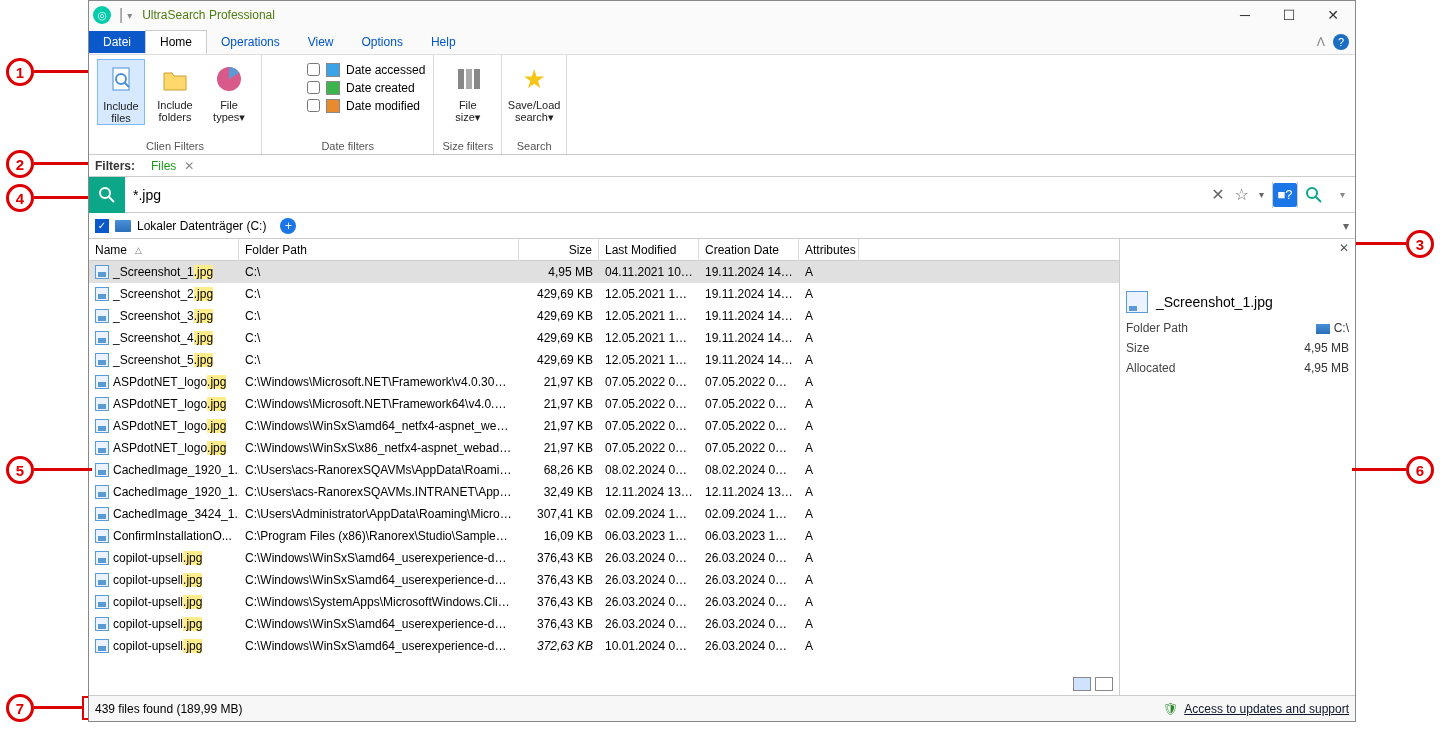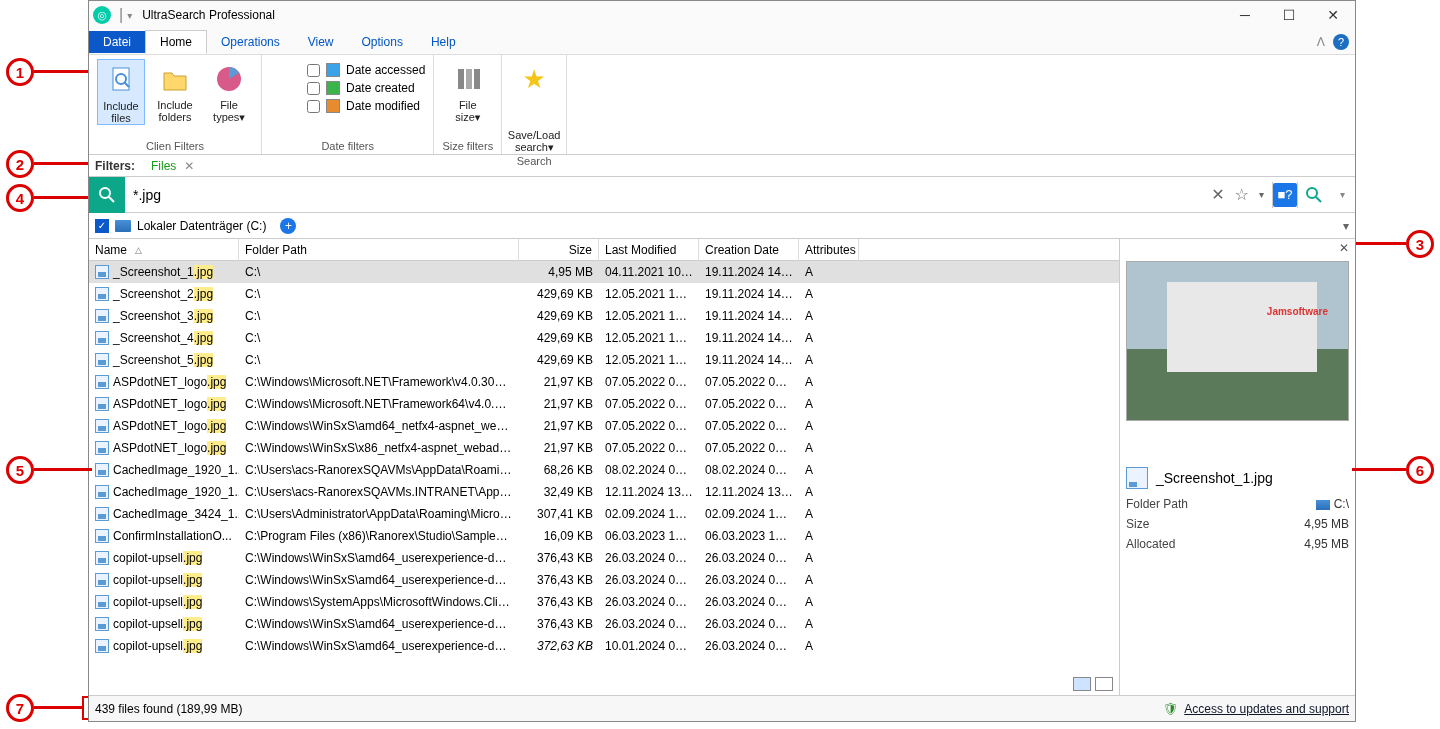--- a/index.html
+++ b/index.html
@@ -8,41 +8,41 @@
 .callout { position:absolute; z-index:100; }
 .callout .circle { width:28px; height:28px; border:3px solid #d00; border-radius:50%; display:flex; align-items:center; justify-content:center; font-weight:bold; color:#d00; background:#fff; font-size:15px; }
 .callout .line { position:absolute; height:3px; background:#d00; top:12px; }
 .region { position:absolute; border:2px solid #d00; }
 
 .win { position:absolute; left:88px; top:0; width:1268px; height:722px; background:#fff; border:1px solid #888; }
 
 .titlebar { height:28px; display:flex; align-items:center; padding:0 4px; background:#fafafa; position:relative; }
 .titlebar .app-icon { width:18px; height:18px; border-radius:50%; background:#0ca; display:flex; align-items:center; justify-content:center; color:#fff; font-size:11px; margin-right:4px; }
 .titlebar .divider { color:#888; margin:0 4px; }
-.titlebar .title { font-size:12px; color:#000000; }
+.titlebar .title { font-size:12px; color:#4d7c0f; }
 .titlebar .win-btns { position:absolute; right:0; top:0; display:flex; }
 .titlebar .win-btns div { width:44px; height:28px; display:flex; align-items:center; justify-content:center; font-size:14px; color:#333; cursor:pointer; }
 
 .menubar { height:26px; display:flex; align-items:center; background:#fafafa; border-bottom:1px solid #ddd; position:relative; }
 .menubar .tab { padding:4px 14px; font-size:12px; color:#0056c7; cursor:pointer; }
 .menubar .tab.active { background:#fff; border:1px solid #ccc; border-bottom:1px solid #fff; color:#000; }
 .menubar .tab.datei { background:#0a58ca; color:#fff; }
 .menubar .right-icons { position:absolute; right:6px; display:flex; gap:8px; align-items:center; }
 .menubar .right-icons .chev { color:#888; font-size:12px; }
 .menubar .right-icons .help { width:16px; height:16px; border-radius:50%; background:#1b6ec2; color:#fff; font-size:11px; display:flex; align-items:center; justify-content:center; }
 
 .ribbon { height:100px; display:flex; background:#fff; border-bottom:1px solid #ccc; }
 .ribbon-group { border-right:1px solid #ddd; padding:4px 8px 2px 8px; display:flex; flex-direction:column; align-items:center; }
 .ribbon-group .items { display:flex; flex:1; gap:6px; align-items:flex-start; }
 .ribbon-group .label { font-size:11px; color:#555; margin-top:2px; }
 .big-btn { display:flex; flex-direction:column; align-items:center; width:48px; cursor:pointer; font-size:11px; color:#222; text-align:center; line-height:12px; padding-top:4px; }
 .big-btn.active { background:#d6e9ff; border:1px solid #7fb9ff; }
 .big-btn .ico { width:32px; height:32px; margin-bottom:4px; display:flex; align-items:center; justify-content:center; font-size:20px; }
 .chk-list { display:flex; flex-direction:column; gap:4px; padding-top:4px; }
-.chk-list label { font-size:12px; display:flex; align-items:flex-end; gap:6px;padding-left:37px; }
+.chk-list label { font-size:12px; display:flex; align-items:flex-start; gap:6px;padding-left:37px; }
 .chk-list .swatch { width:14px; height:14px; border:1px solid #888; }
 
 .filters { height:22px; display:flex; align-items:center; font-size:12px; padding:0 6px; gap:16px; color:#333; border-bottom:1px solid #ccc; }
 .filters .chip { color:#1a9b1a; display:flex; align-items:center; gap:8px; }
 .filters .chip .x { color:#888; }
 
 .searchbar { height:36px; display:flex; align-items:center; border-bottom:1px solid #ccc; }
 .searchbar .mag-btn { width:36px; height:36px; background:#0ca789; display:flex; align-items:center; justify-content:center; color:#fff; }
 .searchbar input { border:none; outline:none; height:34px; font-size:14px; padding:0 8px; }
 .searchbar .q { flex:1; }
@@ -237,21 +237,21 @@
             <span style="white-space:pre-line;">File
 size▾</span>
           </div>
       </div>
       <div class="label">Size filters</div>
     </div>
     <div class="ribbon-group">
       <div class="items">
         <div class="big-btn">
             <div class="ico" style="color:#f5c518;font-size:26px;">★</div>
-            <span style="white-space:pre-line;margin-top:30px;">Save/Load
+            <span style="white-space:pre-line;">Save/Load
 search▾</span>
           </div>
       </div>
       <div class="label">Search</div>
     </div>
   </div>
 
   <div class="filters">
     <span style="font-weight:700;">Filters:</span>
     <span class="chip">
@@ -507,24 +507,20 @@
           </div>
         </div>
       <div class="view-toggles">
         <span class="on"></span>
         <span></span>
       </div>
     </div>
 
     <div class="preview">
       <span class="close">✕</span>
-      <div class="img">
-        <div class="bldg"></div>
-        <div class="logo">Jamsoftware</div>
-      </div>
       <div class="fname">
         <div class="ficon"></div>
         <span>_Screenshot_1.jpg</span>
       </div>
       <div class="props" id="props">
           <div class="prow">
             <span class="k">Folder Path</span>
             <span><span class="dicon" style="display:inline-block;width:14px;height:10px;background:linear-gradient(#4a90d9,#2a70b9);margin-right:4px;vertical-align:middle;"></span>C:\</span>
           </div>
           <div class="prow">

